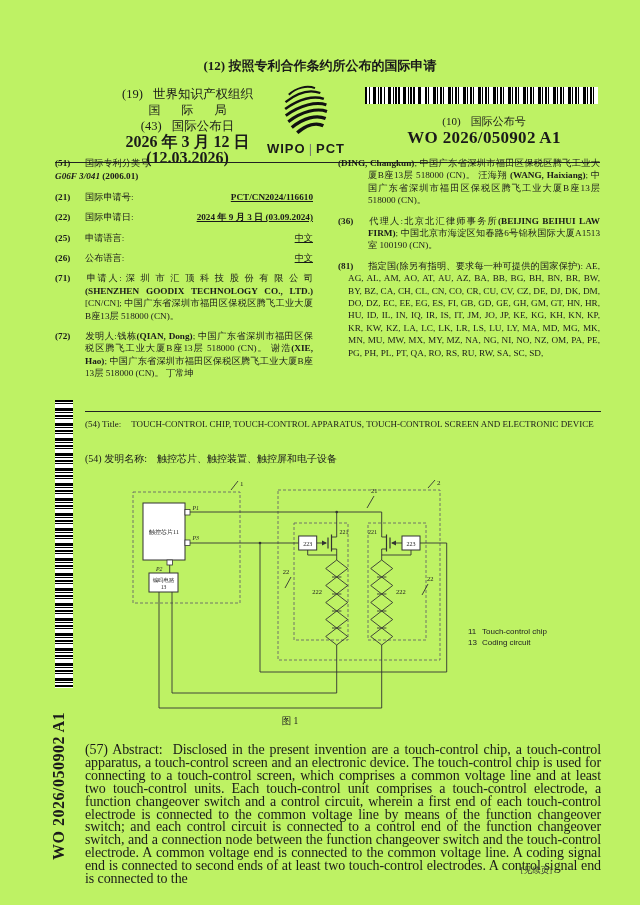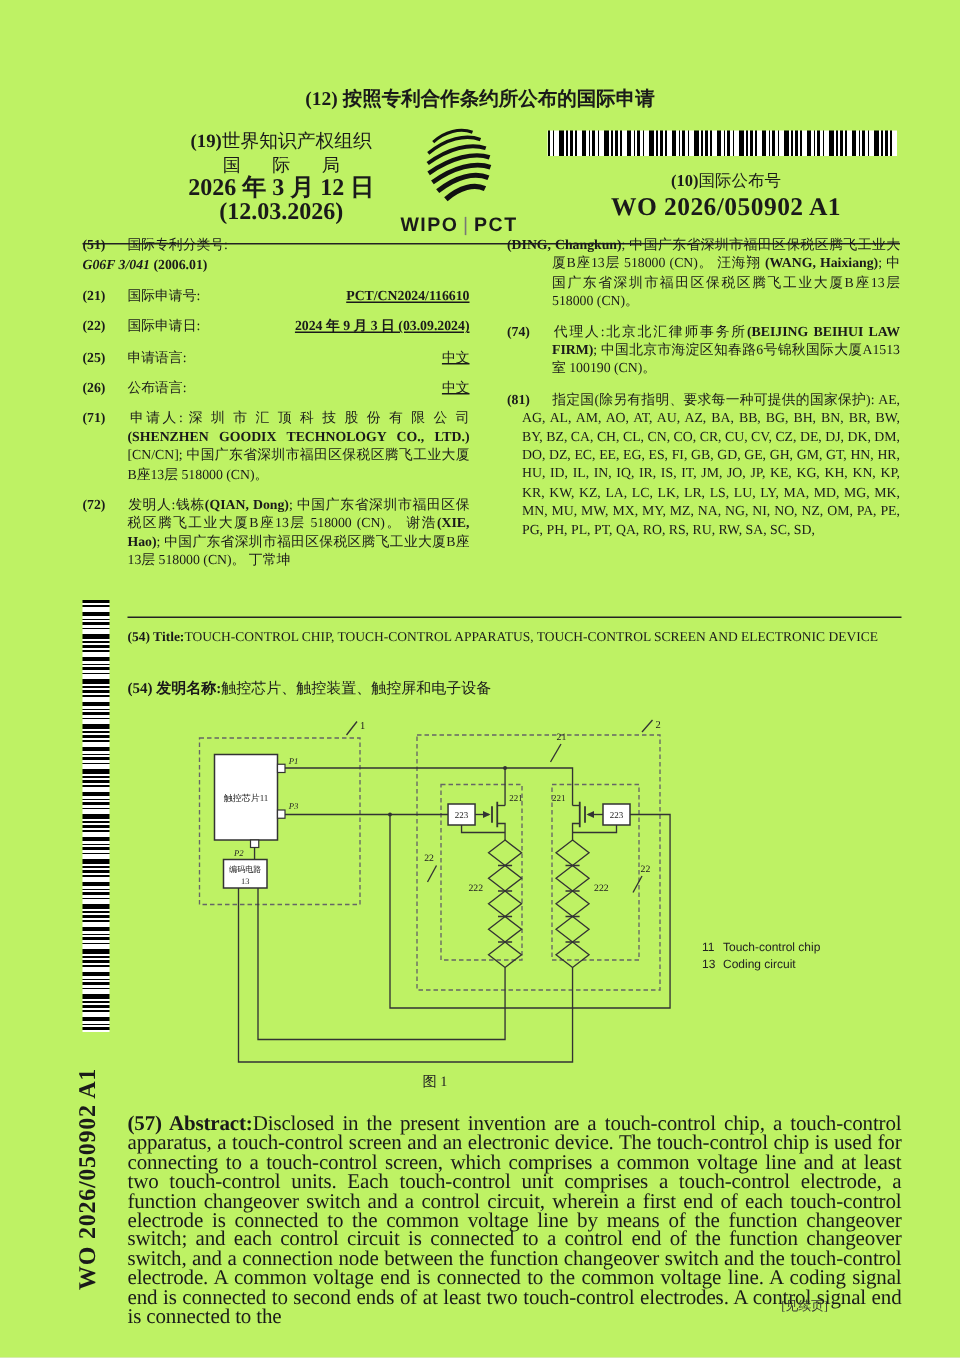--- a/index.html
+++ b/index.html
@@ -30,37 +30,38 @@
   .kv .val{margin-left:auto;white-space:nowrap;text-align:right;text-decoration:underline;}
   .numblk{display:inline-block;width:30px;text-indent:0;}
   
   .barcode-side{position:absolute;left:55px;top:400px;width:18px;height:288px;
     background:repeating-linear-gradient(180deg,#000 0,#000 2px,#fff 2px,#fff 3.5px,#000 3.5px,#000 4.5px,#fff 4.5px,#fff 8px,#000 8px,#000 11px,#fff 11px,#fff 12.5px,#000 12.5px,#000 13.5px,#fff 13.5px,#fff 15px);}
   .side-pubno{position:absolute;left:50px;top:690px;height:170px;width:24px;
     writing-mode:vertical-rl;transform:rotate(180deg);font-weight:bold;font-size:16px;letter-spacing:0.5px;white-space:nowrap;}
   
   .title-en{position:absolute;left:85px;top:418px;width:516px;font-size:9px;line-height:12.6px;text-align:justify;}
   .title-zh{position:absolute;left:85px;top:452px;width:516px;font-size:10px;}
-  .lbl-b{font-weight:bold;margin-right:0;}
+  .lbl-b{font-weight:normal;margin-right:10px;}
   .abstract{position:absolute;left:85px;top:744px;width:516px;font-size:14px;letter-spacing:-0.1px;line-height:12.9px;text-align:justify;}
   .legend{position:absolute;left:468px;top:626px;font-family:"Liberation Sans","DejaVu Sans",sans-serif;font-size:8px;line-height:11px;color:#222;}
   .legend .lnum{display:inline-block;width:14px;}
   .footer-cont{position:absolute;left:440px;top:865px;width:112px;text-align:right;font-size:8.5px;color:#333;}
   svg text{font-family:"Liberation Serif","DejaVu Serif",serif;fill:#222;}
 </style>
 </head>
 <body>
 
 <div class="page">
 
   <div class="hdr-12">(12) 按照专利合作条约所公布的国际申请</div>
 
   <div class="org-block">
     <div><span class="b lbl-b">(19)</span><span>世界知识产权组织</span></div>
     <div class="bureau">国 际 局</div>
+    <div><span class="b lbl-b">(43)</span><span>国际公布日</span></div>
     <div class="pubdate b">2026 年 3 月 12 日 (12.03.2026)</div>
   </div>
 
   <div class="logo">
     <svg width="60" height="52" viewBox="0 0 60 52">
       <g fill="none" stroke="#111" transform="rotate(-14 30 26)">
         <path d="M17 7 C 26 2, 37 2, 44 7" stroke-width="2"></path>
         <path d="M12 13.5 C 26 7, 39 7, 48 13" stroke-width="2.3"></path>
         <path d="M10 20 C 26 13.5, 41 13.5, 50 19.5" stroke-width="2.6"></path>
         <path d="M9 26.5 C 26 20, 42 20, 51 26" stroke-width="2.9"></path>
@@ -102,21 +103,21 @@
       <div class="f-row kv">
         <span class="num b">(26)</span>
         <span class="lbl">公布语言:</span>
         <span class="val">中文</span>
       </div>
       <div class="f-row para" style="padding-left: 30px; text-indent: -30px;"><span class="num numblk b">(71)</span><span>申请人: 深 圳 市 汇 顶 科 技 股 份 有 限 公 司 </span><span class="b ">(SHENZHEN GOODIX TECHNOLOGY CO., LTD.)</span><span> [CN/CN]; 中国广东省深圳市福田区保税区腾飞工业大厦B座13层 518000 (CN)。</span></div>
       <div class="f-row para" style="padding-left: 30px; text-indent: -30px;"><span class="num numblk b">(72)</span><span>发明人:钱栋</span><span class="b ">(QIAN, Dong)</span><span>; 中国广东省深圳市福田区保税区腾飞工业大厦B座13层 518000 (CN)。 谢浩</span><span class="b ">(XIE, Hao)</span><span>; 中国广东省深圳市福田区保税区腾飞工业大厦B座13层 518000 (CN)。 丁常坤</span></div>
     </div>
   <div id="right-col" class="col">
       <div class="f-row para" style="padding-left: 30px; text-indent: -30px;"><span class="b ">(DING, Changkun)</span><span>; 中国广东省深圳市福田区保税区腾飞工业大厦B座13层 518000 (CN)。 汪海翔 </span><span class="b ">(WANG, Haixiang)</span><span>; 中国广东省深圳市福田区保税区腾飞工业大厦B座13层 518000 (CN)。</span></div>
-      <div class="f-row para" style="padding-left: 30px; text-indent: -30px;"><span class="num numblk b">(74)</span><span>代理人:北京北汇律师事务所</span><span class="b ">(BEIJING BEIHUI LAW FIRM)</span><span>; 中国北京市海淀区知春路6号锦秋国际大厦A1513室 100190 (CN)。</span></div>
+      <div class="f-row para" style="padding-left: 30px; text-indent: -30px;"><span class="num numblk b">(36)</span><span>代理人:北京北汇律师事务所</span><span class="b ">(BEIJING BEIHUI LAW FIRM)</span><span>; 中国北京市海淀区知春路6号锦秋国际大厦A1513室 100190 (CN)。</span></div>
       <div class="f-row para" style="padding-left: 10px; text-indent: -10px;"><span class="num numblk b">(81)</span><span>指定国(除另有指明、要求每一种可提供的国家保护): AE, AG, AL, AM, AO, AT, AU, AZ, BA, BB, BG, BH, BN, BR, BW, BY, BZ, CA, CH, CL, CN, CO, CR, CU, CV, CZ, DE, DJ, DK, DM, DO, DZ, EC, EE, EG, ES, FI, GB, GD, GE, GH, GM, GT, HN, HR, HU, ID, IL, IN, IQ, IR, IS, IT, JM, JO, JP, KE, KG, KH, KN, KP, KR, KW, KZ, LA, LC, LK, LR, LS, LU, LY, MA, MD, MG, MK, MN, MU, MW, MX, MY, MZ, NA, NG, NI, NO, NZ, OM, PA, PE, PG, PH, PL, PT, QA, RO, RS, RU, RW, SA, SC, SD,</span></div>
     </div>
 
   <div class="barcode-side"></div>
   <div class="side-pubno">WO 2026/050902 A1</div>
 
   <div class="hrule" style="left:85px;top:411px;width:516px;"></div>
 
   <div class="title-en"><span class="lbl-b">(54) Title:</span><span>TOUCH-CONTROL CHIP, TOUCH-CONTROL APPARATUS, TOUCH-CONTROL SCREEN AND ELECTRONIC DEVICE</span></div>
   <div class="title-zh"><span class="lbl-b">(54) 发明名称:</span><span>触控芯片、触控装置、触控屏和电子设备</span></div>

